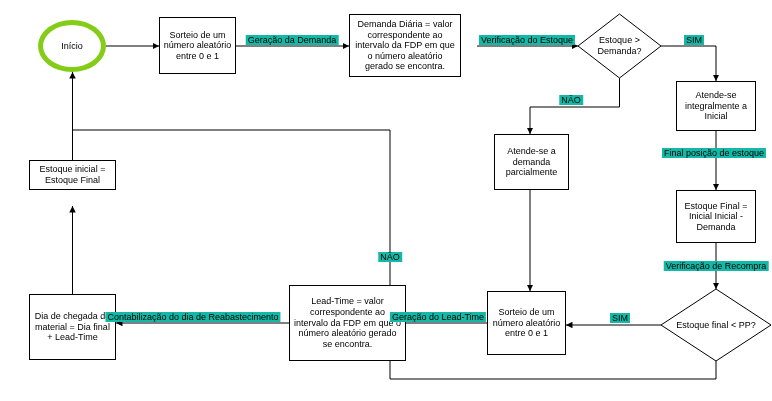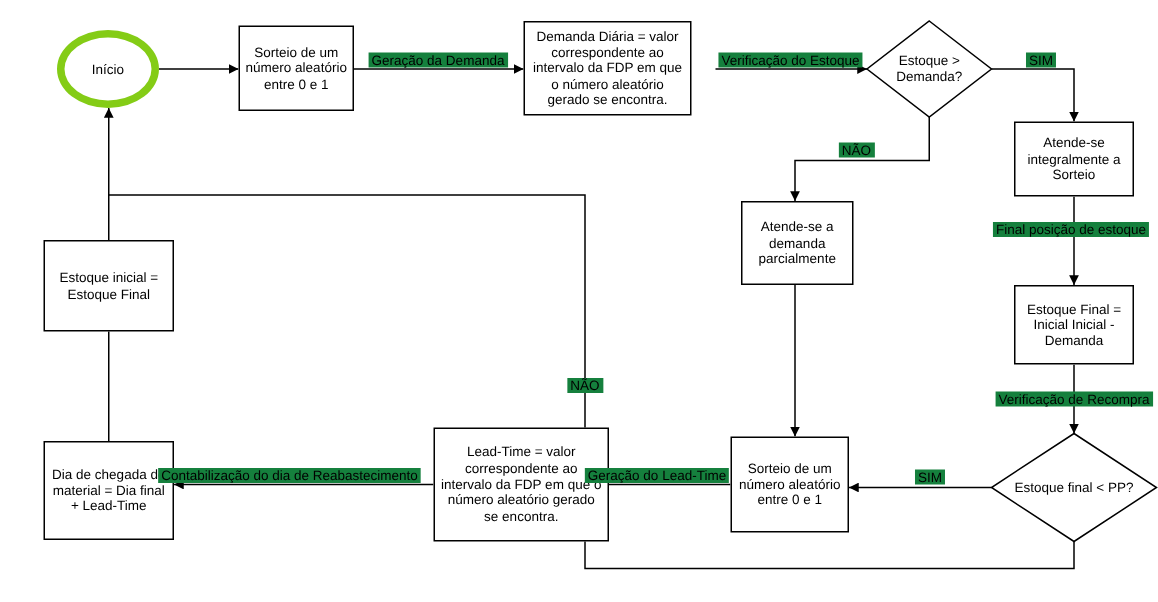--- a/index.html
+++ b/index.html
@@ -23,21 +23,21 @@
     line-height: 1.18;
     color: #000;
   }
   .rect { border: 1px solid #000; background: #fff; padding: 2px 3px; }
   .oval { border: 5px solid #84cc16; background: #fff; border-radius: 50%; }
   .diamond-label { background: transparent; padding: 0 2px; }
   .edge-label {
     position: absolute;
     transform: translate(-50%, -50%);
     font-size: 9px;
-    background: #15803d;
+    background: #14b8a6;
     padding: 0 2px;
     white-space: nowrap;
     color: #000;
   }
 </style>
 </head>
 <body>
 
 <div class="canvas">
 
@@ -68,35 +68,35 @@
   </svg>
 
   <div class="node oval" style="left:38px;top:20px;width:68px;height:52px">Início</div>
 
   <div class="node rect" style="left:159px;top:17px;width:77px;height:57px">Sorteio de um número aleatório entre 0 e 1</div>
 
   <div class="node rect" style="left:349px;top:14px;width:112px;height:63px">Demanda Diária = valor correspondente ao intervalo da FDP em que o número aleatório gerado se encontra.</div>
 
   <div class="node diamond-label" style="left:582px;top:32px;width:75px;height:28px">Estoque &gt; Demanda?</div>
 
-  <div class="node rect" style="left:676px;top:81px;width:80px;height:50px">Atende-se integralmente a Sorteio</div>
+  <div class="node rect" style="left:676px;top:81px;width:80px;height:50px">Atende-se integralmente a Inicial</div>
 
   <div class="node rect" style="left:676px;top:190px;width:80px;height:53px">Estoque Final = Inicial Inicial - Demanda</div>
 
   <div class="node diamond-label" style="left:666px;top:318px;width:100px;height:14px">Estoque final &lt; PP?</div>
 
   <div class="node rect" style="left:494px;top:134px;width:75px;height:56px">Atende-se a demanda parcialmente</div>
 
   <div class="node rect" style="left:487px;top:291px;width:79px;height:64px">Sorteio de um número aleatório entre 0 e 1</div>
 
   <div class="node rect" style="left:289px;top:285px;width:117px;height:76px">Lead-Time = valor correspondente ao intervalo da FDP em que o número aleatório gerado se encontra.</div>
 
   <div class="node rect" style="left:29px;top:294px;width:87px;height:66px">Dia de chegada de material = Dia final + Lead-Time</div>
 
-  <div class="node rect" style="left:29px;top:160px;width:87px;height:61px">Estoque inicial = Estoque Final</div>
+  <div class="node rect" style="left:29px;top:160px;width:87px;height:30px">Estoque inicial = Estoque Final</div>
 
   <div class="edge-label" style="left:292px;top:40px">Geração da Demanda</div>
 
   <div class="edge-label" style="left:527px;top:40px">Verificação do Estoque</div>
 
   <div class="edge-label" style="left:694px;top:40px">SIM</div>
 
   <div class="edge-label" style="left:571px;top:100px">NÃO</div>
 
   <div class="edge-label" style="left:714px;top:153px">Final posição de estoque</div>

